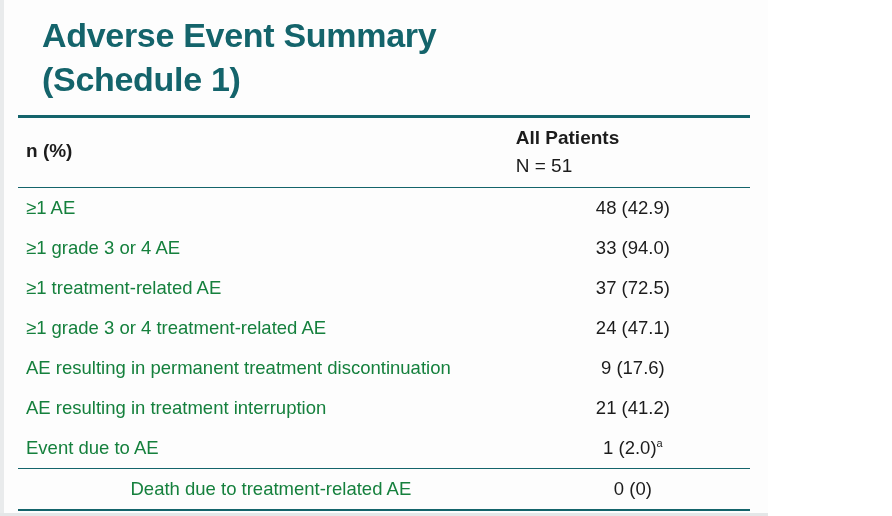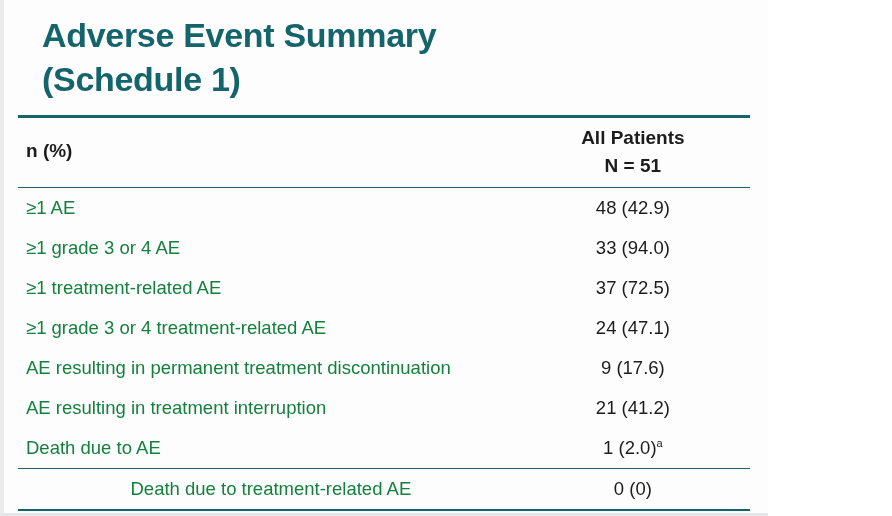--- a/index.html
+++ b/index.html
@@ -61,30 +61,30 @@
   .spacer-row td { height: 0; line-height: 0; font-size: 0; }
 
   .hdr-left {
     font-size: 19px;
     font-weight: bold;
     color: #1c1c1c;
     padding: 6px 0 10px 8px !important;
     vertical-align: bottom;
   }
   .hdr-right {
-    text-align: center;
+    text-align: left;
     font-size: 19px;
     font-weight: bold;
     color: #1c1c1c;
     padding: 6px 0 8px 0 !important;
     line-height: 1.45;
   }
   .hdr-right .sub {
     display: block;
-    font-weight: bold;
+    font-weight: normal;
   }
   .col-label { width: 68%; }
   .col-value { width: 32%; }
 
   td.cell-label {
     font-size: 18.5px;
     color: #15803d;
     padding: 9px 0 9px 8px !important;
     white-space: nowrap;
   }
@@ -167,21 +167,21 @@
         </tr>
         <tr>
           <td class="cell-label">AE resulting in permanent treatment discontinuation</td>
           <td class="cell-value"><span>9 (17.6)</span></td>
         </tr>
         <tr>
           <td class="cell-label">AE resulting in treatment interruption</td>
           <td class="cell-value"><span>21 (41.2)</span></td>
         </tr>
         <tr>
-          <td class="cell-label">Death due to AE</td>
+          <td class="cell-label">Event due to AE</td>
           <td class="cell-value"><span>1 (2.0)</span><sup>a</sup></td>
         </tr>
         <tr class="rule-thin">
           <td class="cell-label">Death due to treatment-related AE</td>
           <td class="cell-value"><span>0 (0)</span></td>
         </tr>
         <tr class="rule-bottom spacer-row">
           <td></td>
           <td></td>
         </tr>

